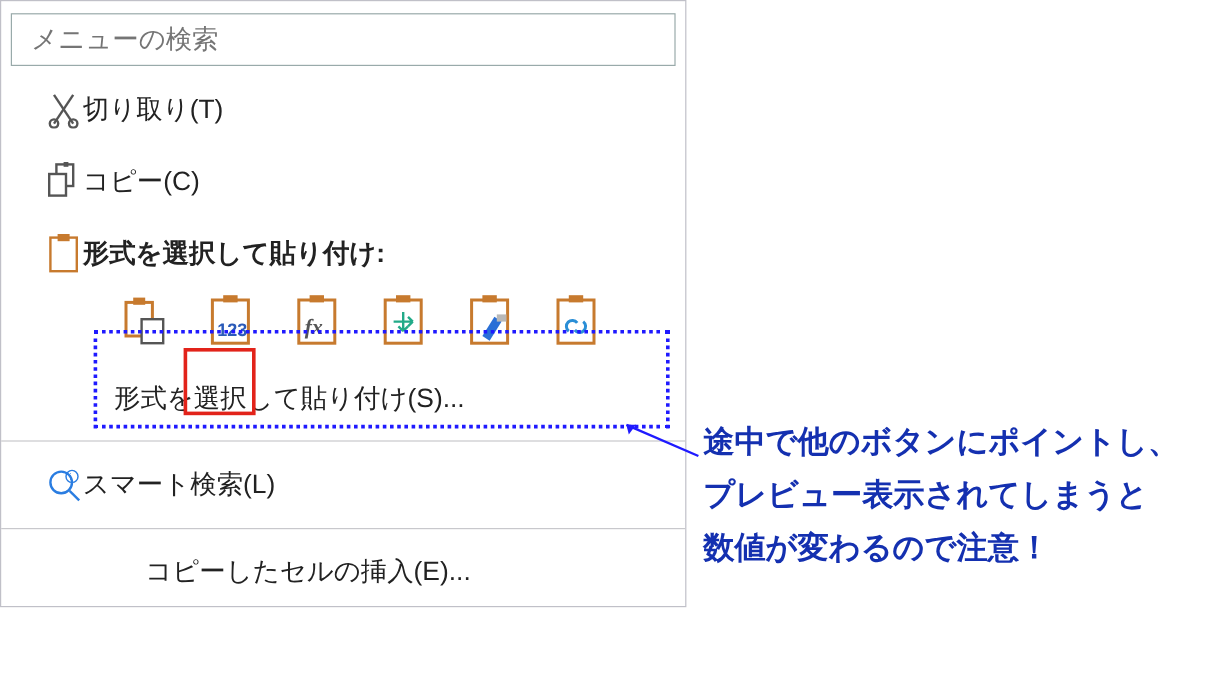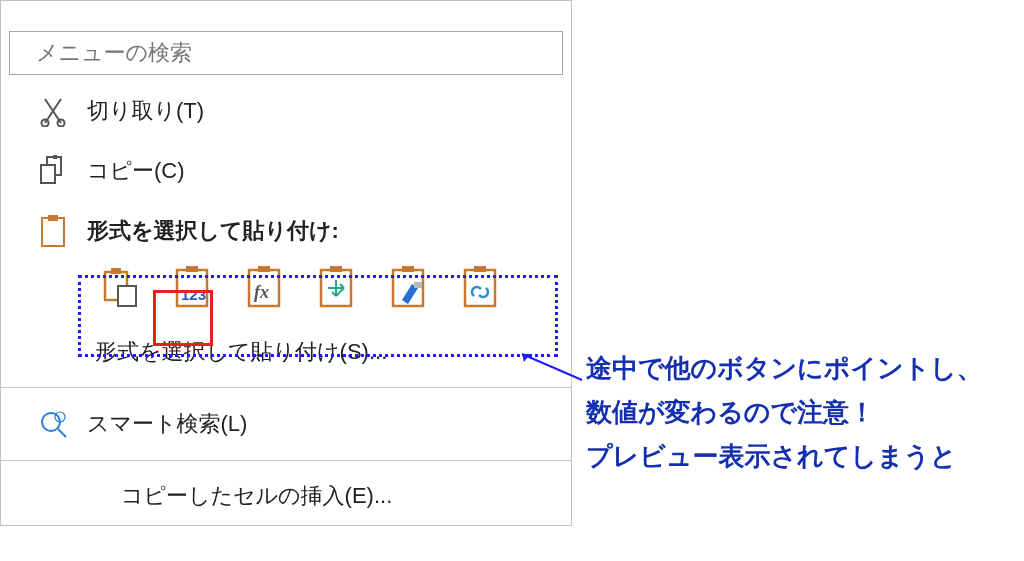--- a/index.html
+++ b/index.html
@@ -15,27 +15,25 @@
       left:0; top:0;
       width:572px;
       border:1px solid #c0c0c8;
       background:#fff;
     }
     .search-row { padding:10px 8px 6px 8px; }
     .search-box {
       width:100%; height:44px;
       border:1px solid #9aa;
       font-size:22px;
-      padding:0 26px;
+      padding:0 16px;
       color:#777;
-      margin-top:20px;
     }
     .menu-item, .paste-heading {
       display:flex; align-items:center;
-      gap:18px;
       padding:14px 14px 14px 36px;
     }
     .menu-label { color:#222; }
     .icon24 {
       width:32px; height:32px; flex:none;
       display:flex; align-items:center; justify-content:center;
     }
     .separator { margin:6px 0; height:1px; background:#c8c8cc; border:none; }
     .paste-heading .menu-label { font-weight:bold; }
     .paste-options {
@@ -199,15 +197,15 @@
 <div class="paste-dashed"></div>
 <div class="red-box"></div>
 
 <svg class="annotation-arrow" viewBox="0 0 70 40">
   <path d="M2 2 L62 28" stroke="#1f1aff" stroke-width="2" fill="none"></path>
   <path d="M2 2 L10 2 L4 10 Z" fill="#1f1aff"></path>
 </svg>
 
 <div class="annotation">
   <div>途中で他のボタンにポイントし、</div>
+  <div>プレビュー表示されてしまうと</div>
   <div>数値が変わるので注意！</div>
-  <div>プレビュー表示されてしまうと</div>
 </div>
 
 </body></html>

